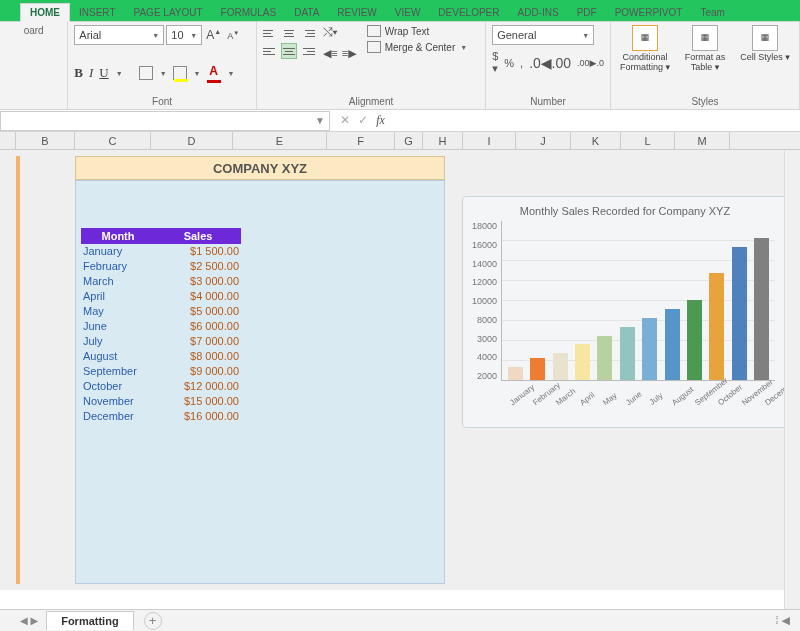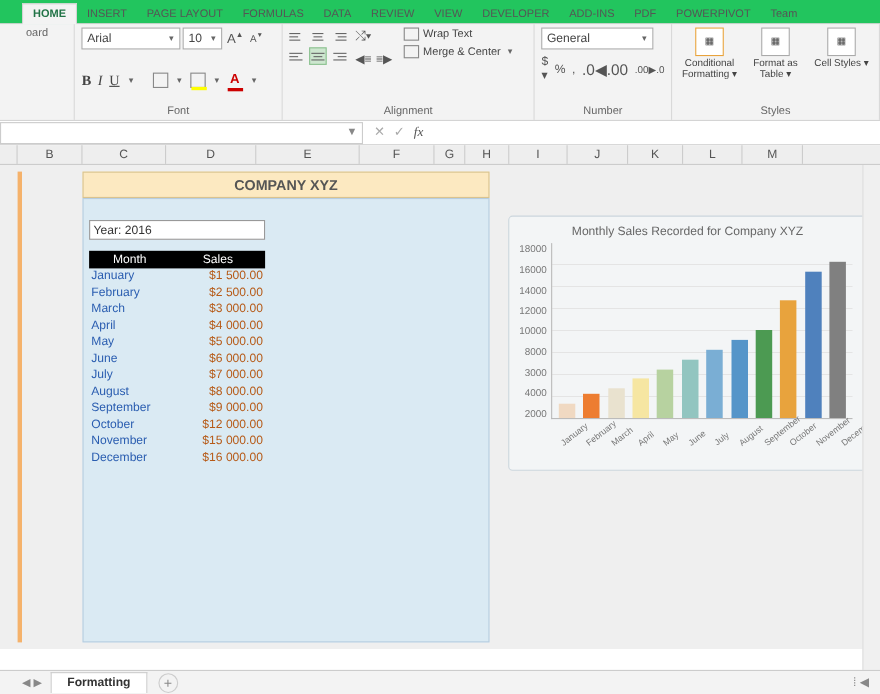--- a/index.html
+++ b/index.html
@@ -62,21 +62,21 @@
 .colhdr div.col { text-align: center; border-right: 1px solid #ccc; font-size: 11px; color: #555; line-height: 18px; }
 
 
 .sheet { position: relative; height: 440px; background: #efefef; overflow: hidden; }
 .title-banner { position: absolute; left: 75px; top: 6px; width: 370px; height: 24px; background: #fce9c1; border: 1px solid #d9c38f; text-align: center; font-weight: bold; font-size: 13px; color: #555; line-height: 24px; }
 .blue-panel { position: absolute; left: 75px; top: 30px; width: 370px; height: 404px; background: #daeaf3; border: 1px solid #b7cde0; }
 .orange-edge { position:absolute; left: 16px; top: 6px; width: 4px; height: 428px; background: #f5b26b; }
 
 .year-box { position: absolute; left: 81px; top: 50px; width: 160px; height: 18px; background: #fff; border: 1px solid #999; font-size: 11px; padding: 0 3px; line-height: 18px; color:#333;}
 .tbl { position: absolute; left: 81px; top: 78px; width: 160px; }
-.tbl-hdr { display: flex; background: #000000; color: #fff; font-weight: normal; font-size: 11px; }
+.tbl-hdr { display: flex; background: #6d28d9; color: #fff; font-weight: bold; font-size: 11px; }
 .tbl-hdr div { padding: 2px 4px; text-align: center; }
 .tbl-row { display: flex; font-size: 11px; line-height: 15px; }
 .tbl-row .m { width: 74px; color: #2a5db0; padding-left: 2px; }
 .tbl-row .s { width: 86px; text-align: right; color: #b65a17; padding-right: 2px; }
 .tbl-hdr .m { width: 74px;} .tbl-hdr .s { width: 86px;}
 
 
 .chart { position: absolute; left: 462px; top: 46px; width: 326px; height: 232px; background: #f3f5f6; border: 1px solid #ccd6dd; border-radius: 4px; }
 .chart-title { text-align: center; font-size: 11px; color: #666; padding: 8px 0 4px; }
 .chart-body { position: relative; height: 160px; margin: 0 8px 0 38px; }
@@ -266,23 +266,20 @@
     <div class="col" style="width: 50px;">K</div>
     <div class="col" style="width: 54px;">L</div>
     <div class="col" style="width: 55px;">M</div>
   </div>
 
 <div class="sheet">
   <div class="orange-edge"></div>
   <div class="title-banner">COMPANY XYZ</div>
   <div class="blue-panel"></div>
 
-  <div class="year-box">
-    <span>Year:</span> <span>2016</span>
-  </div>
 
   <div class="tbl">
     <div class="tbl-hdr">
       <div class="m">Month</div>
       <div class="s">Sales</div>
     </div>
     <div id="tbl-body">
         <div class="tbl-row">
           <div class="m">January</div>
           <div class="s">$1 500.00</div>

